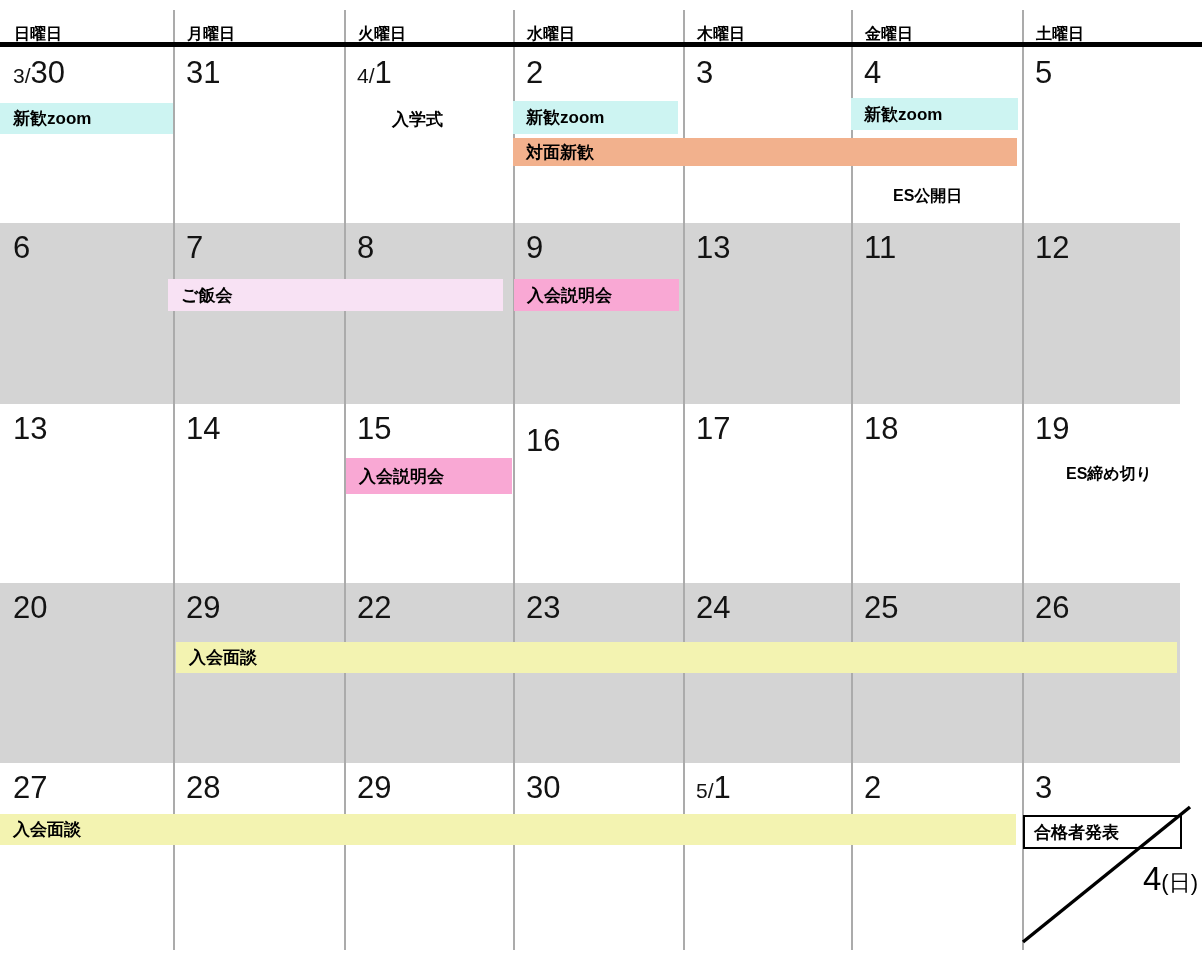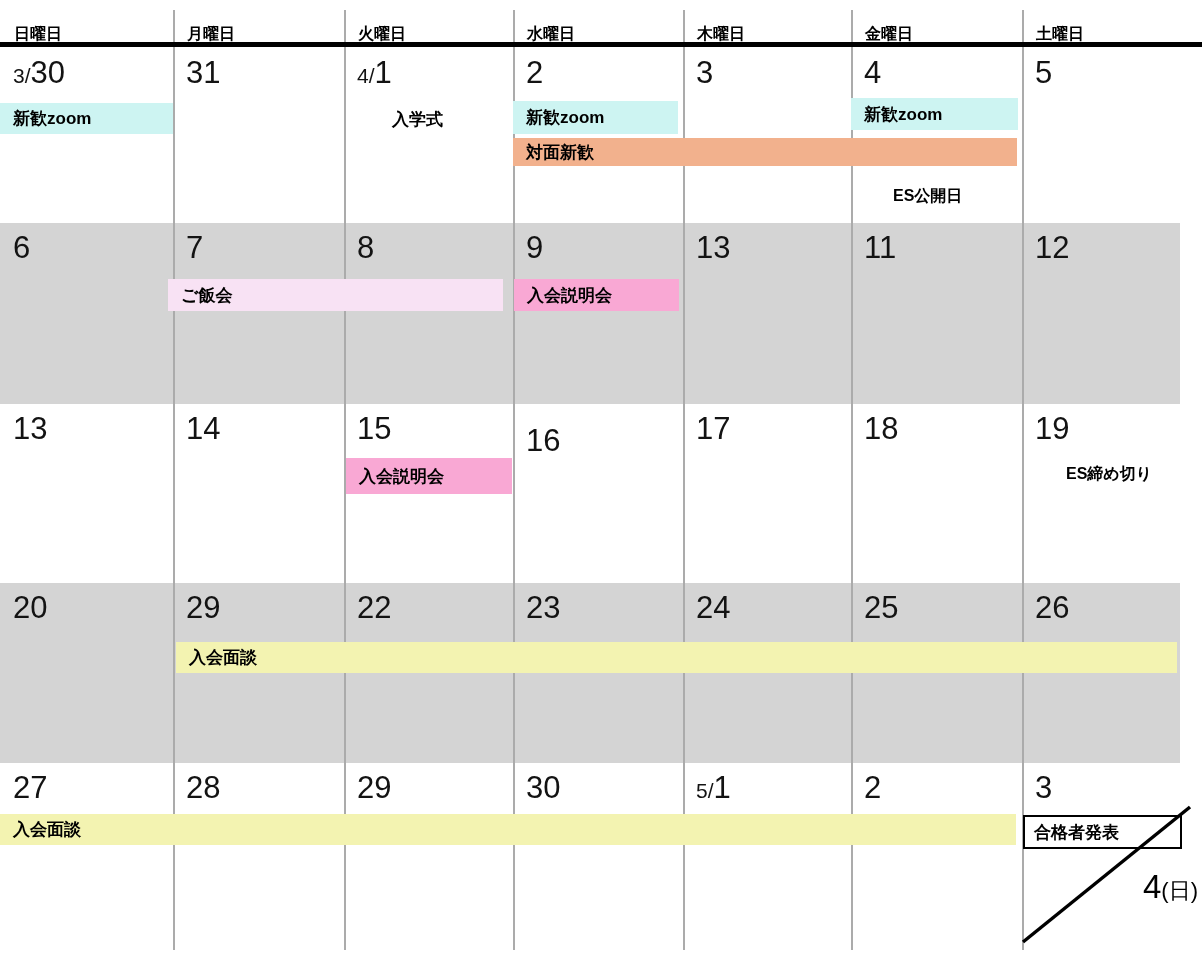--- a/index.html
+++ b/index.html
@@ -28,21 +28,21 @@
   .c-yellow { background:#f3f3b1; }
   .resultbox {
     position:absolute; left:1023px; top:815px; width:159px; height:34px;
     background:#fff; border:2px solid #000; box-sizing:border-box;
     display:flex; align-items:center; padding-left:9px;
     font-size:17px; font-weight:700; white-space:nowrap; z-index:4;
   }
   .diag { position:absolute; left:1016px; top:800px; z-index:5; }
   .overflow {
     position:absolute; left:1118px; top:860px; width:80px; text-align:right;
-    font-size:33px; line-height:54px; z-index:5; white-space:nowrap;
+    font-size:33px; line-height:38px; z-index:5; white-space:nowrap;
   }
   .overflow .sfx { font-size:22px; }
 </style>
 </head>
 <body>
 
 <div class="page">
 
   <div class="hdr" style="left:14px">日曜日</div>
   <div class="hdr" style="left:187px">月曜日</div>

